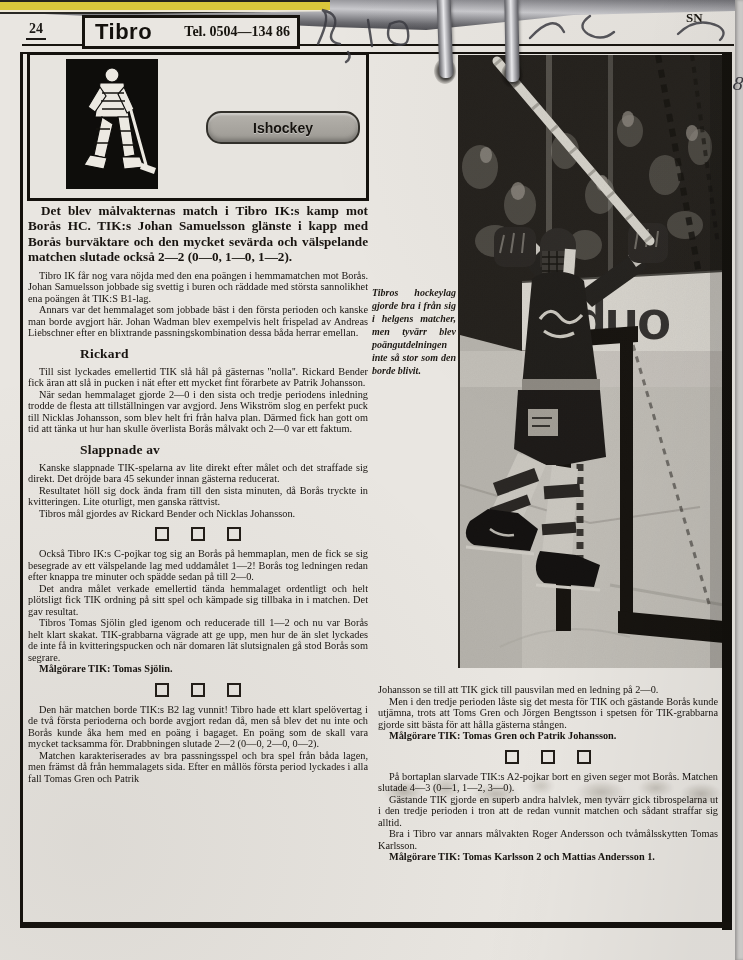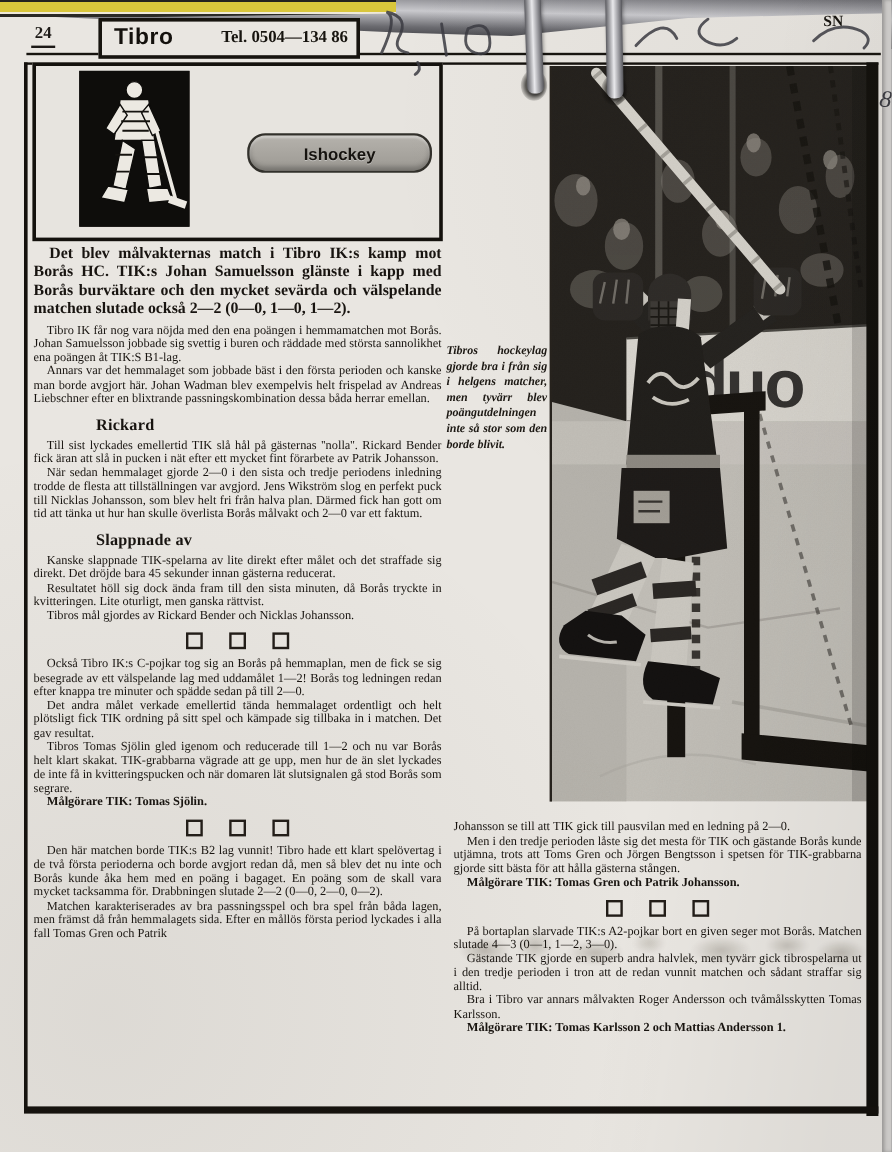--- a/index.html
+++ b/index.html
@@ -61,21 +61,21 @@
   .page-number{
     position:absolute;left:26px;top:21px;font-size:14px;font-weight:600;color:#1c1916;
     border-bottom:2px solid #1c1916;padding:0 3px 1px 3px;z-index:5;
   }
   .header-rule{position:absolute;left:22px;top:44px;width:712px;height:2px;background:#17140f;z-index:4;}
   .masthead-box{
     position:absolute;left:82px;top:15px;width:212px;height:28px;z-index:5;
     border:3px solid #17140f;background:#e9e6e1;display:flex;align-items:center;
   }
   .masthead-title{
-    font-family:"Liberation Sans",sans-serif;font-weight:800;font-size:19px;color:#14110d;
+    font-family:"Liberation Sans",sans-serif;font-weight:800;font-size:22px;color:#14110d;
     margin-left:10px;letter-spacing:.5px;
   }
   .masthead-phone{font-size:14px;font-weight:700;color:#17140f;margin-left:auto;margin-right:7px;}
   .edition-mark{position:absolute;left:686px;top:10px;font-size:13px;font-weight:700;color:#17140f;z-index:5;}
   
   .frame-left{position:absolute;left:20px;top:52px;width:3px;height:872px;background:#14110d;z-index:4;}
   .frame-top{position:absolute;left:20px;top:52px;width:712px;height:2px;background:#14110d;z-index:4;}
   .frame-right{position:absolute;left:722px;top:52px;width:10px;height:878px;background:#12100c;z-index:4;}
   .frame-bottom{position:absolute;left:20px;top:922px;width:712px;height:6px;background:#14110d;z-index:4;}
   

